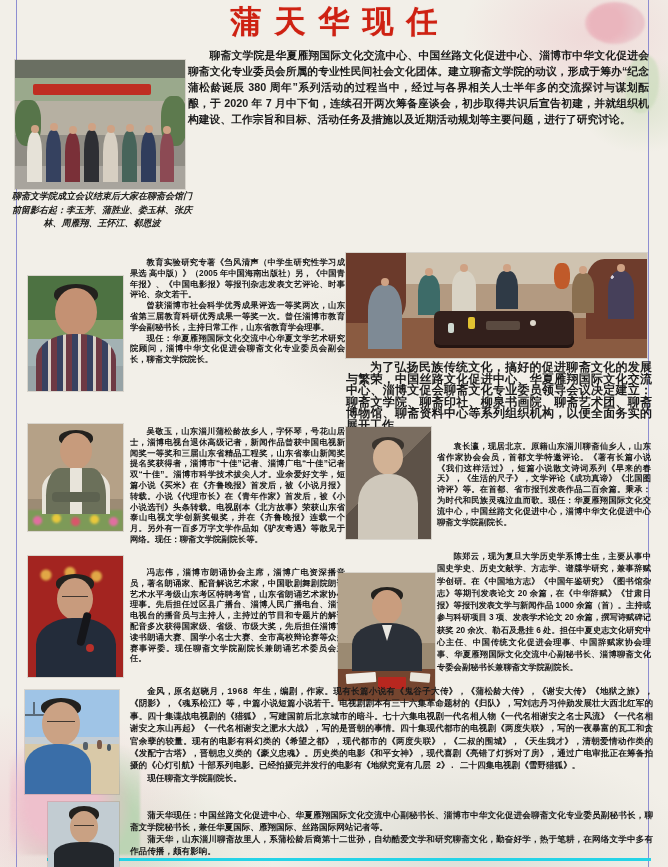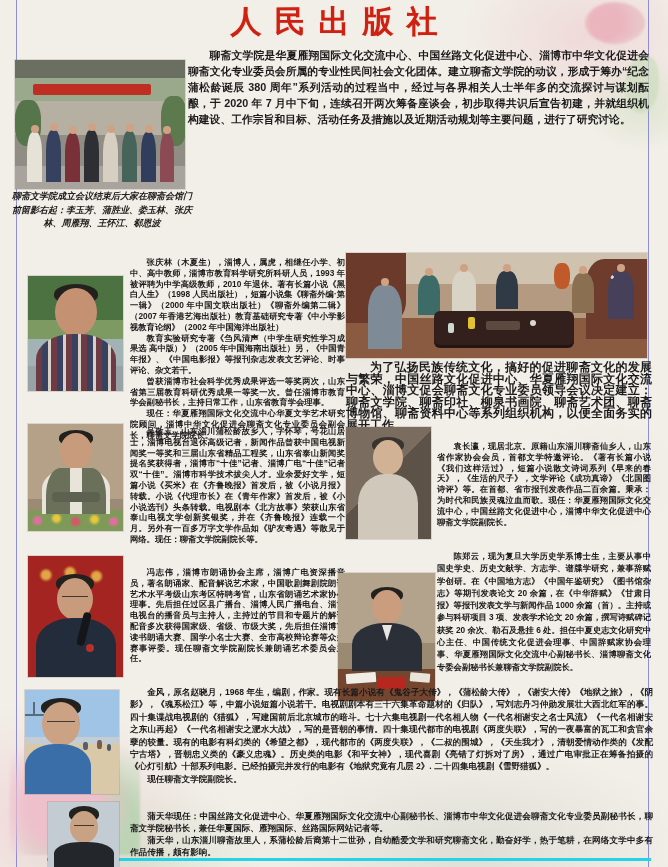--- a/index.html
+++ b/index.html
@@ -31,21 +31,21 @@
   .caption{
     position:absolute; left:10px; top:190px; width:184px; text-align:center;
     font-family:Liberation Serif, serif; font-weight:bold; font-style:italic;
     font-size:9px; line-height:13.5px; color:#20201e;
   }
   .bio{font-size:8.3px; line-height:10.8px; font-weight:bold; position:absolute;}
   .bio p{text-indent:2em;}
   .org{position:absolute; left:346px; top:362px; width:306px; font-size:12px; line-height:11.5px; font-weight:bold;}
   .org p{text-indent:2em;}
   .wide{font-size:8.6px; line-height:12.4px; font-weight:bold; position:absolute;}
-  .wide p{text-indent:2em;}
+  .wide p{text-indent:2em;font-family:Liberation Mono, monospace;}
   .ph{position:absolute; overflow:hidden; box-shadow:0 0 0 1px rgba(70,60,50,.15);}
   .head{position:absolute; border-radius:50%; background:#c99d80;}
   .hair{position:absolute; background:#23211e; border-radius:50% 50% 42% 42%;}
   .torso{position:absolute; border-radius:45% 45% 0 0;}
   .glasses{position:absolute; height:0; border-top:1.5px solid #2a2622; opacity:.85;}
   .fig{position:absolute; border-radius:40% 40% 0 0;}
   .fig::before{content:""; position:absolute; top:-7px; left:50%; transform:translateX(-50%);
     width:8px; height:8px; border-radius:50%; background:#cfa284;}
   .soft{filter:blur(1px);}
 </style>
@@ -55,21 +55,21 @@
 <div id="page">
 
   <div class="vline" style="left:16px;"></div>
   <div class="vline" style="left:648px;"></div>
   <div class="cyanline"></div>
 
   <div class="abs soft" style="left:585px;top:2px;width:60px;height:42px;background:radial-gradient(circle at 35% 50%, #eab5bd 0 35%, rgba(234,181,189,0) 70%),radial-gradient(circle at 70% 40%, #e9c4c9 0 35%, rgba(233,196,201,0) 70%);border-radius:50%;"></div>
   <div class="abs soft" style="left:625px;top:55px;width:34px;height:58px;background:#cdddbe;border-radius:60% 40% 55% 45%;opacity:.7;"></div>
   <div class="abs soft" style="left:10px;top:745px;width:130px;height:110px;background:radial-gradient(circle at 40% 55%, #eec0cc 0 35%, rgba(238,192,204,0) 72%),radial-gradient(circle at 70% 75%, #bcd4b4 0 30%, rgba(188,212,180,0) 70%);"></div>
 
-  <div class="title">人民出版社</div>
+  <div class="title">蒲天华现任</div>
 
   <div class="ph" style="left:15px;top:60px;width:170px;height:129px;background:linear-gradient(#6a6f62 0 14%, #9aa98c 14% 32%, #b6b0a2 32% 58%, #908d85 58% 82%, #a8a49d 82% 100%);">
     <div class="abs" style="left:18px;top:24px;width:118px;height:11px;background:#bf2e22;border-radius:2px;"></div>
     <div class="abs" style="left:0;top:40px;width:26px;height:46px;background:#57754a;border-radius:40%;"></div>
     <div class="abs" style="left:146px;top:36px;width:26px;height:50px;background:#5d7a4e;border-radius:40%;"></div>
     <div class="fig" style="left:12px;top:72px;width:15px;height:50px;background:#e6e2d8;"></div>
     <div class="fig" style="left:31px;top:70px;width:15px;height:52px;background:#35415f;"></div>
     <div class="fig" style="left:50px;top:73px;width:15px;height:49px;background:#7a3038;"></div>
     <div class="fig" style="left:69px;top:70px;width:15px;height:52px;background:#2e2f34;"></div>
     <div class="fig" style="left:88px;top:72px;width:15px;height:50px;background:#d7cfc2;"></div>
@@ -82,21 +82,20 @@
   <div class="intro">
     <p>聊斋文学院是华夏雁翔国际文化交流中心、中国丝路文化促进中心、淄博市中华文化促进会聊斋文化专业委员会所属的专业性民间社会文化团体。建立聊斋文学院的动议，形成于筹办“纪念蒲松龄诞辰 380 周年”系列活动的过程当中，经过与各界相关人士半年多的交流探讨与谋划酝酿，于 2020 年 7 月中下旬，连续召开两次筹备座谈会，初步取得共识后宣告初建，并就组织机构建设、工作宗旨和目标、活动任务及措施以及近期活动规划等主要问题，进行了研究讨论。</p>
   </div>
 
   <div class="ph" style="left:28px;top:276px;width:95px;height:115px;background:linear-gradient(#4d7242 0 38%, #7d9a62 38% 55%, #a3b2b4 55% 78%, #97a3a6 78% 100%);">
     <div class="hair" style="left:26px;top:8px;width:44px;height:20px;"></div>
     <div class="head" style="left:27px;top:12px;width:42px;height:48px;background:#c49173;"></div>
     <div class="torso" style="left:8px;top:58px;width:80px;height:57px;background:repeating-linear-gradient(90deg,#6e3a44 0 6px,#384260 6px 12px,#d8d0c6 12px 15px),repeating-linear-gradient(0deg,rgba(0,0,0,.25) 0 5px,rgba(255,255,255,.12) 5px 10px);"></div>
   </div>
   <div class="bio" style="left:130px;top:257px;width:215px;">
-    <p>张庆林（木夏生），淄博人，属虎，相继任小学、初中、高中教师，淄博市教育科学研究所科研人员，1993 年被评聘为中学高级教师，2010 年退休。著有长篇小说《黑白人生》（1998 人民出版社），短篇小说集《聊斋外编·第一辑》（2000 年中国文联出版社）《聊斋外编第二辑》（2007 年香港艺海出版社）教育基础研究专著《中小学影视教育论纲》（2002 年中国海洋出版社）</p>
     <p>教育实验研究专著《刍风清声（中学生研究性学习成果选 高中版）》（2005 年中国海南出版社）另，《中国青年报》、《中国电影报》等报刊杂志发表文艺评论、时事评论、杂文若干。</p>
     <p>曾获淄博市社会科学优秀成果评选一等奖两次，山东省第三届教育科研优秀成果一等奖一次。曾任淄博市教育学会副秘书长，主持日常工作，山东省教育学会理事。</p>
     <p>现任：华夏雁翔国际文化交流中心华夏文学艺术研究院顾问，淄博中华文化促进会聊斋文化专业委员会副会长，聊斋文学院院长。</p>
   </div>
 
   <div class="ph" style="left:346px;top:253px;width:301px;height:105px;background:linear-gradient(#cfc3b0 0 30%, #b39a81 30% 62%, #8a5b41 62% 100%);">
     <div class="abs" style="left:0;top:0;width:60px;height:70px;background:#6b3a2b;border-radius:0 0 30% 0;"></div>
     <div class="abs" style="left:240px;top:6px;width:61px;height:80px;background:#6e3c2c;border-radius:30% 0 0 0;"></div>
     <div class="abs" style="left:208px;top:10px;width:16px;height:26px;background:#c05a2a;border-radius:40%;"></div>
     <div class="fig" style="left:22px;top:32px;width:34px;height:64px;background:#7e8a95;"></div>

